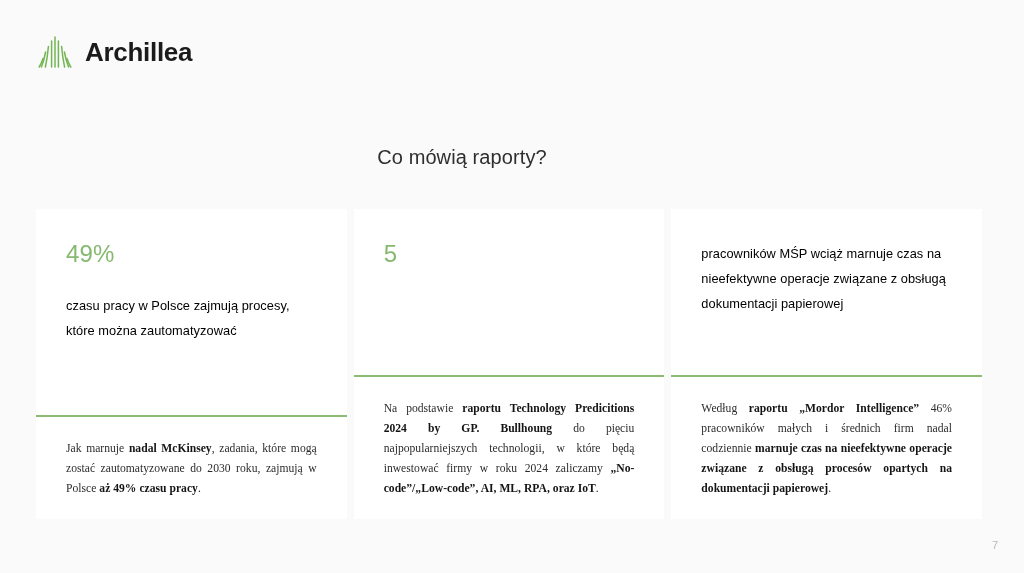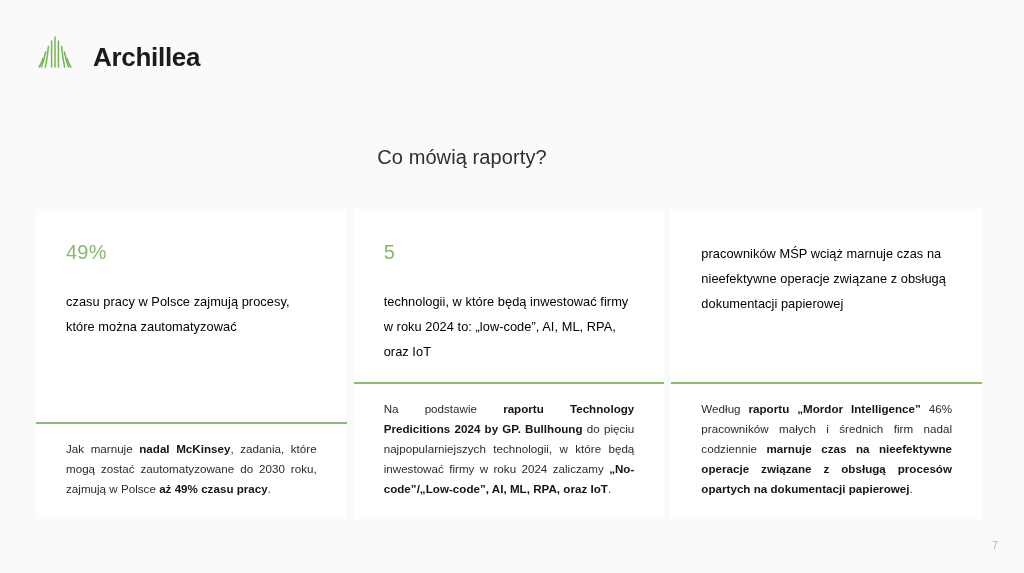--- a/index.html
+++ b/index.html
@@ -14,22 +14,22 @@
     width:1024px; height:573px;
     background:#fafafa;
     overflow:hidden;
   }
 
   
   #brand {
     position:absolute;
     left:38px; top:34px;
     display:flex;
-    align-items:flex-end;
-    gap:21px;
+    align-items:center;
+    gap:13px;
   }
   #brand-mark { width:34px; height:36px; display:block; flex:none; }
   #brand-name {
     font-size:26px;
     font-weight:bold;
     letter-spacing:-0.3px;
     color:#1b1b1b;
     line-height:1;
     white-space:nowrap;
   }
@@ -55,21 +55,21 @@
     gap:7px;
   }
   .card {
     flex:1 1 0;
     background:#ffffff;
     display:flex;
     flex-direction:column;
     padding:33px 30px 20px 30px;
   }
   .card-stat {
-    font-size:20px;
+    font-size:24px;
     font-weight:normal;
     color:#86b96f;
     line-height:1;
     letter-spacing:0.2px;
     margin-bottom:28px;
   }
   .card-lead {
     font-size:12.8px;
     line-height:1.95;
     color:#000000;
@@ -85,21 +85,22 @@
   .rule-wrap {
     margin-top:auto;
     padding-top:14px;
   }
   .card-body {
     font-size:11.6px;
     line-height:1.72;
     color:#2b2b2b;
     text-align:justify;
     letter-spacing:0.02px;
-    padding-top:15px;
+    padding-top:22px;
+    font-family:Liberation Serif, serif;
   }
   .card-body b { font-weight:bold; color:#141414; }
 
   
   .card { position:relative; }
   .rule-wrap { margin-left:-30px; margin-right:-30px; }
 
   
   #page-number {
     position:absolute;
@@ -140,21 +141,20 @@
       <div class="card-stat">49%</div>
       <div class="card-lead">czasu pracy w Polsce zajmują procesy, które można zautomatyzować</div>
       <div class="rule-wrap">
         <div class="card-rule"></div>
       </div>
       <p class="card-body"><span>Jak marnuje </span><b>nadal McKinsey</b><span>, zadania, które mogą zostać zautomatyzowane do 2030 roku, zajmują w Polsce </span><b>aż 49% czasu pracy</b><span>.</span></p>
     </div>
 
     <div class="card">
       <div class="card-stat">5</div>
-      <div class="card-lead">technologii, w które będą inwestować firmy w roku 2024 to: „low-code”, AI, ML, RPA, oraz IoT</div>
       <div class="rule-wrap">
         <div class="card-rule"></div>
       </div>
       <p class="card-body"><span>Na podstawie </span><b>raportu Technology Predicitions 2024 by GP. Bullhoung</b><span> do pięciu najpopularniejszych technologii, w które będą inwestować firmy w roku 2024 zaliczamy </span><b>„No-code”/„Low-code”, AI, ML, RPA, oraz IoT</b><span>.</span></p>
     </div>
 
     <div class="card">
       <div class="card-lead">pracowników MŚP wciąż marnuje czas na nieefektywne operacje związane z obsługą dokumentacji papierowej</div>
       <div class="rule-wrap">
         <div class="card-rule"></div>

